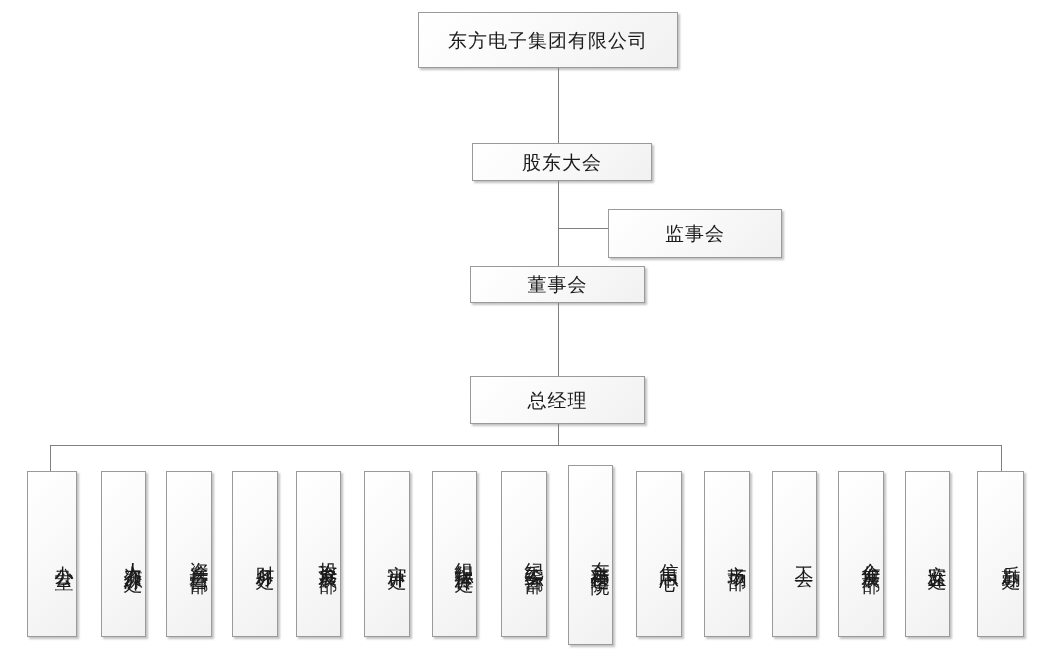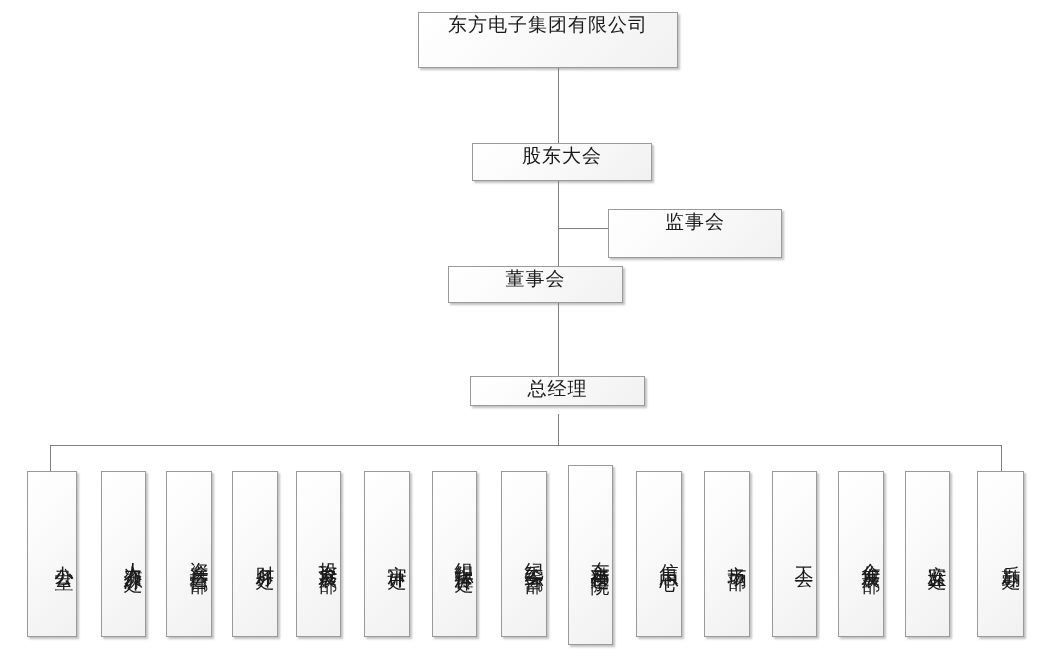--- a/index.html
+++ b/index.html
@@ -29,20 +29,21 @@
   .connector.h { height: 1px; }
 
   
   .node {
     position: absolute;
     box-sizing: border-box;
     border: 1px solid #9a9a9a;
     background: linear-gradient(135deg, #ffffff 0%, #fbfbfb 35%, #f1f1f1 100%);
     box-shadow: 2px 2px 2px rgba(120,120,120,0.45);
     display: flex;
+    align-items: center;
     justify-content: center;
     color: #1a1a1a;
     line-height: 1.18;
   }
 
   
   .node.horiz {
     writing-mode: horizontal-tb;
     font-size: 19px;
     letter-spacing: 1px;
@@ -83,24 +84,24 @@
   <div id="node-layer">
       <div class="node horiz" style="left: 418px; top: 12px; width: 260px; height: 56px; border-color: rgb(154, 154, 154);">
         <span class="node-label">东方电子集团有限公司</span>
       </div>
       <div class="node horiz" style="left: 472px; top: 143px; width: 180px; height: 38px; border-color: rgb(154, 154, 154);">
         <span class="node-label">股东大会</span>
       </div>
       <div class="node horiz" style="left: 608px; top: 209px; width: 174px; height: 49px; border-color: rgb(154, 154, 154);">
         <span class="node-label">监事会</span>
       </div>
-      <div class="node horiz" style="left: 448px; top: 266px; width: 175px; height: 37px; border-color: rgb(154, 154, 154);">
+      <div class="node horiz" style="left: 470px; top: 266px; width: 175px; height: 37px; border-color: rgb(154, 154, 154);">
         <span class="node-label">董事会</span>
       </div>
-      <div class="node horiz" style="left: 470px; top: 376px; width: 175px; height: 30px; border-color: rgb(154, 154, 154);">
+      <div class="node horiz" style="left: 470px; top: 376px; width: 175px; height: 48px; border-color: rgb(154, 154, 154);">
         <span class="node-label">总经理</span>
       </div>
       <div class="node vert" style="left: 27px; top: 471px; width: 50px; height: 166px; border-color: rgb(154, 154, 154);">
         <span class="node-label">办公室</span>
       </div>
       <div class="node vert" style="left: 101px; top: 471px; width: 45px; height: 166px; border-color: rgb(154, 154, 154);">
         <span class="node-label">人力资源处</span>
       </div>
       <div class="node vert" style="left: 166px; top: 471px; width: 46px; height: 166px; border-color: rgb(154, 154, 154);">
         <span class="node-label">资产运营部</span>

